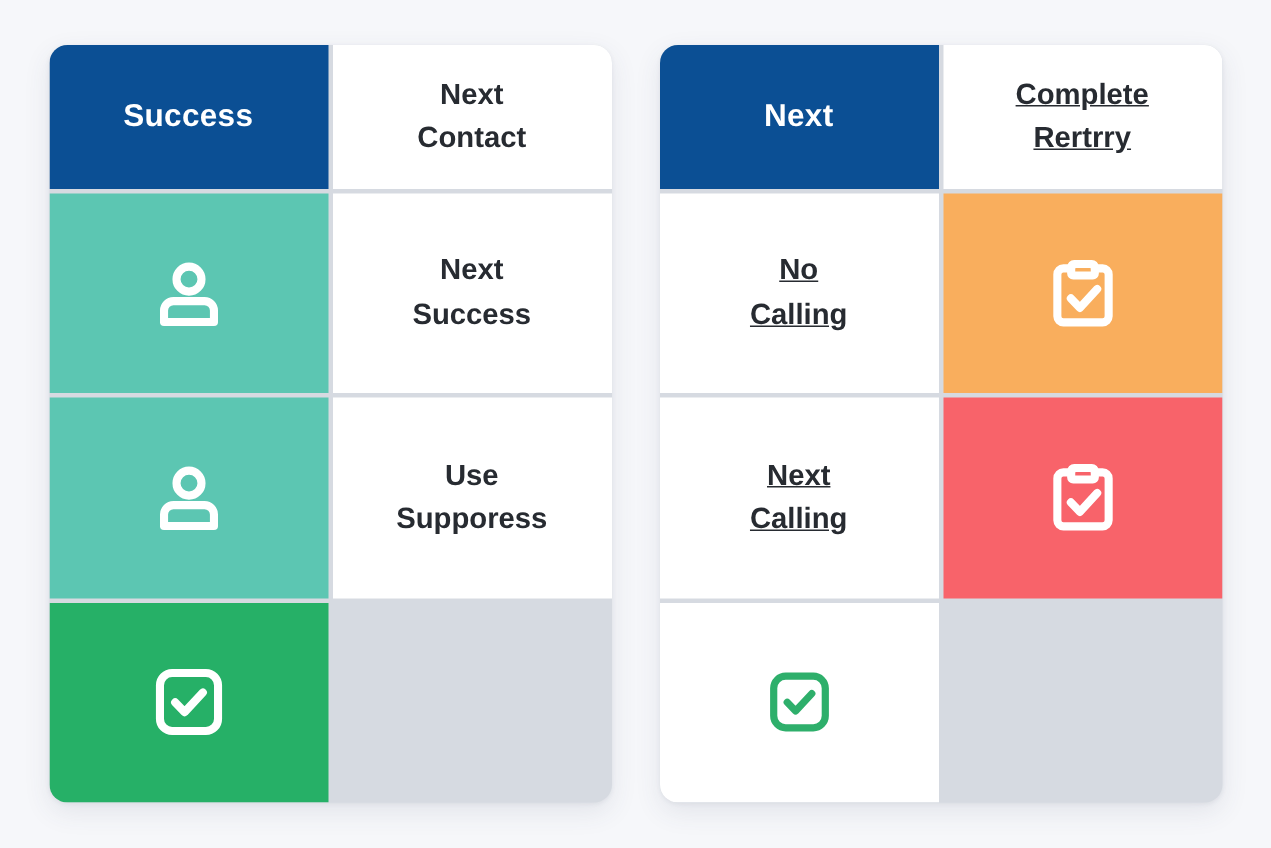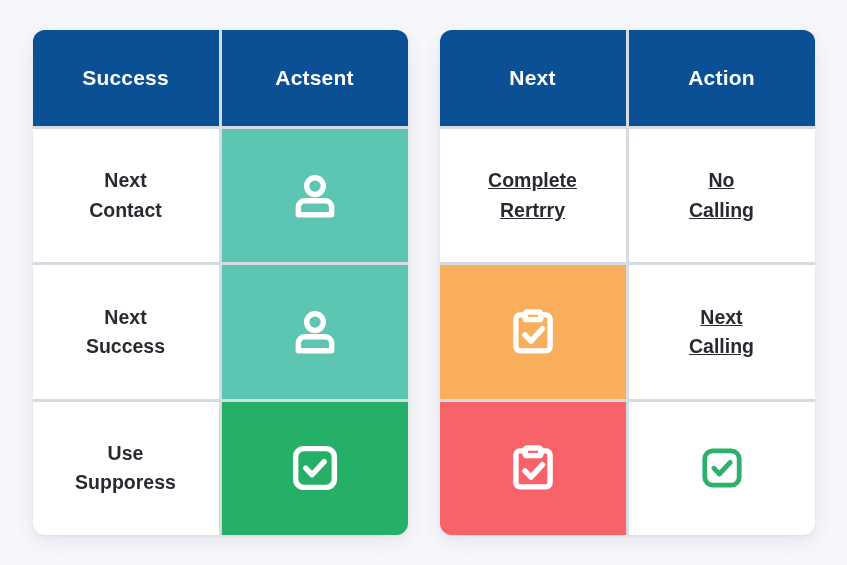--- a/index.html
+++ b/index.html
@@ -97,21 +97,20 @@
   .glyph.thick { stroke-width: 2.4; }
 </style>
 </head>
 <body>
 
 <div class="board">
 
   <div class="matrix">
 
     <div class="cell head">Success</div>
-    <div class="cell head">Actsent</div>
 
     <div class="cell text">
       <span>
         <span>Next</span><br>
         <span>Contact</span>
       </span>
     </div>
     <div class="cell fill-teal">
       <span class="icon">
         <svg viewBox="0 0 24 24" aria-hidden="true">
@@ -148,21 +147,20 @@
           <rect class="glyph thick stroke-white" x="3.4" y="3.4" width="17.2" height="17.2" rx="3.6"></rect>
           <path class="glyph thick stroke-white" d="M7.9 12.1l2.8 2.9 5.4-5.8"></path>
         </svg>
       </span>
     </div>
   </div>
 
   <div class="matrix">
 
     <div class="cell head">Next</div>
-    <div class="cell head">Action</div>
 
     <div class="cell text fill-white">
       <span>
         <span>Complete</span><br>
         <span>Rertrry</span>
       </span>
     </div>
     <div class="cell text fill-white">
       <span>
         <span>No</span><br>

